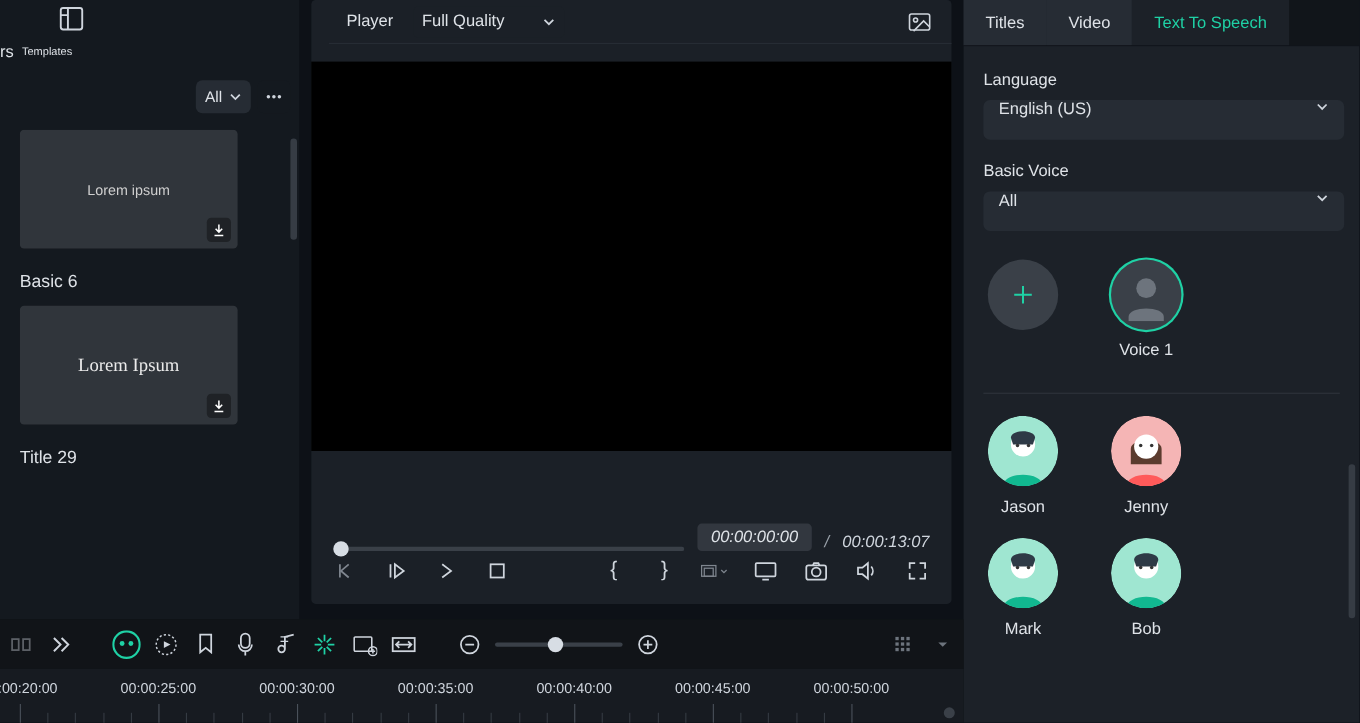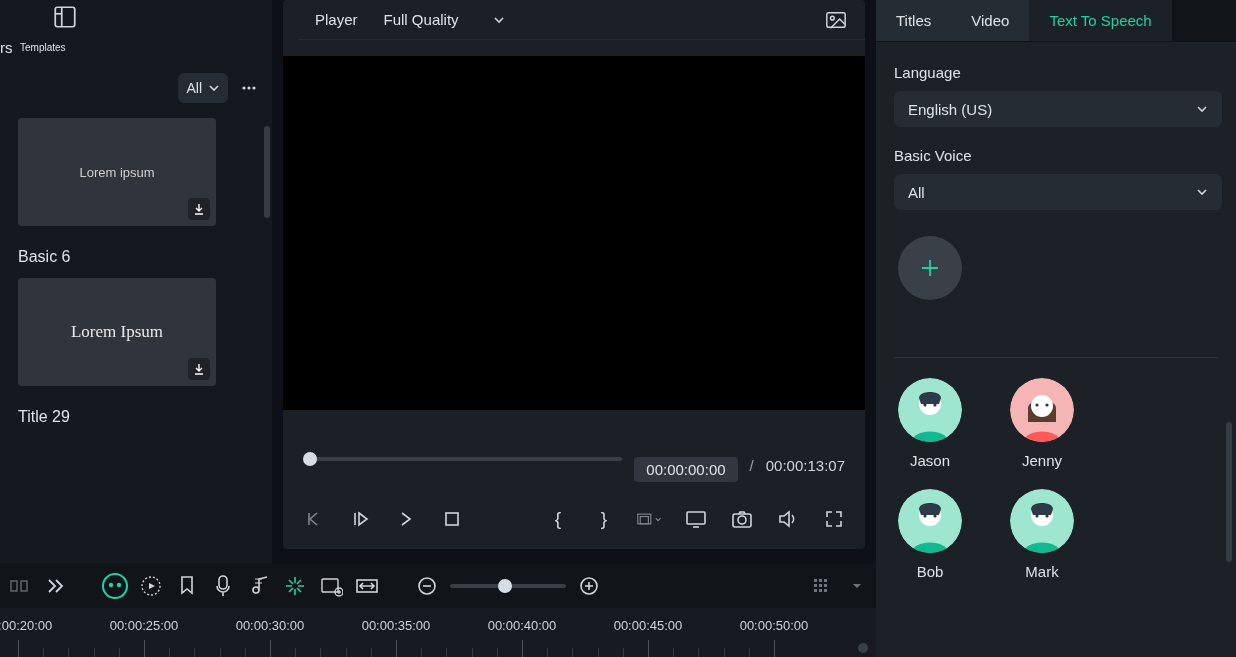--- a/index.html
+++ b/index.html
@@ -25,40 +25,40 @@
   .thumb-text-3 { font-size:40px; font-weight:800; font-style:italic; letter-spacing:1px; }
   .thumb-text-3 span { color:#ff4555; -webkit-text-stroke:2px #fff; text-stroke:2px #fff; }
 
   
   .player { position:absolute; left:283px; top:0; width:582px; height:549px; background:#1b2027; border-radius:4px;padding-left:16px;}
   .player-top { height:40px; border-bottom:1px solid #262c34; display:flex; align-items:center; padding:0 16px; gap:18px; }
   .player-title { font-size:15px; }
   .quality-dd { height:28px; background:#1b2027; border-radius:4px; padding:0 8px; display:flex; align-items:center; gap:34px; font-size:15px; }
   .snapshot-top { margin-left:auto; }
   .player-canvas { position:absolute; left:0; right:0; top:56px; height:354px; background:#000; }
-  .player-seek-row { position:absolute; left:20px; right:20px; bottom:62px; height:30px; display:flex; align-items:flex-start; gap:12px; }
+  .player-seek-row { position:absolute; left:20px; right:20px; bottom:48px; height:30px; display:flex; align-items:flex-end; gap:12px;font-style:italic; }
   .seek-track { flex:1; height:4px; background:#3a4048; border-radius:2px; position:relative; }
   .seek-handle { position:absolute; left:0; top:-5px; width:14px; height:14px; border-radius:50%; background:#d7dde4; }
   .time-chip { background:#32373f; border-radius:4px; padding:4px 12px; font-size:15px; font-variant-numeric: tabular-nums; }
   .time-sep { font-size:15px; color:#9aa1aa;}
   .time-dur { font-size:15px; color:#cfd5dd; font-variant-numeric:tabular-nums;}
   .player-ctrl-row { position:absolute; left:18px; right:18px; bottom:14px; height:32px; display:flex; align-items:center; gap:20px; }
   .ctrl-spacer { flex:1; }
   .icon-btn { width:26px; height:26px; display:flex; align-items:center; justify-content:center; color:#cfd5dd; }
   .brace { font-size:19px; font-family: "Consolas", monospace;}
 
   
   .rightbar { position:absolute; right:0; top:0; width:360px; height:657px; background:#1c2128; }
   .rt-tabs { height:42px; display:flex; border-bottom:1px solid #11151a; }
   .rt-tab { padding:10px 20px; font-size:15px; background:#262c34; display:flex; align-items:center; }
   .rt-tab.void { flex:1; background:#11151a; }
   .rt-tab.active { background:#1c2128; color:#1fd1a5; }
   .rt-body { padding:18px; position:relative; height:calc(100% - 42px); }
   .field-label { font-size:15px; margin-bottom:10px; margin-top:4px; }
-  .rt-dd { background:#262c34; border-radius:6px; height:36px; width:328px; padding:0 14px; display:flex; align-items:center; justify-content:space-between; font-size:15px; margin-bottom:20px;}
+  .rt-dd { background:#262c34; border-radius:6px; height:36px; width:328px; padding:0 14px; display:flex; align-items:flex-start; justify-content:space-between; font-size:15px; margin-bottom:20px;}
   .voice-row { display:flex; gap:48px; margin-top:26px; margin-left:4px; }
   .voice-item { display:flex; flex-direction:column; align-items:center; gap:10px; }
   .voice-circle { width:64px; height:64px; border-radius:50%; background:#3a4048; display:flex; align-items:center; justify-content:center; position:relative; }
   .voice-circle.selected { box-shadow:0 0 0 2px #1fd1a5; }
   .voice-label { font-size:15px; }
   .rt-divider { height:1px; background:#2e343c; margin:30px 0 20px; }
   .rt-scrollbar { position:absolute; right:4px; top:380px; width:6px; height:140px; background:#363c44; border-radius:3px; }
   .avatar { width:64px; height:64px; border-radius:50%; overflow:hidden; display:flex; align-items:flex-end; justify-content:center; }
   .avatar svg { width:64px; height:64px; }
 
@@ -255,20 +255,29 @@
 
     <div class="voice-row">
       <div class="voice-item">
         <div class="voice-circle">
           <svg width="26" height="26" viewBox="0 0 26 26">
               <path d="M13 5v16M5 13h16" stroke="#1fd1a5" stroke-width="1.8" fill="none"></path>
             </svg>
         </div>
         <div class="voice-label">&nbsp;</div>
       </div>
+      <div class="voice-item">
+        <div class="voice-circle selected">
+          <svg width="48" height="48" viewBox="0 0 48 48">
+            <circle cx="24" cy="18" r="9" fill="#6d747d"></circle>
+              <path d="M8 44c0-10 32-10 32 0v4H8z" fill="#6d747d"></path>
+          </svg>
+        </div>
+        <div class="voice-label">Voice 1</div>
+      </div>
     </div>
 
     <div class="rt-divider"></div>
 
     <div class="voice-row" style="margin-top:6px;">
       <div class="voice-item">
         <div class="avatar">
           <svg viewBox="0 0 64 64">
             <circle cx="32" cy="32" r="32" fill="#9fe6d1"></circle>
             <circle cx="32" cy="26" r="11" fill="#fff"></circle>
@@ -300,34 +309,34 @@
         <div class="avatar">
           <svg viewBox="0 0 64 64">
             <circle cx="32" cy="32" r="32" fill="#9fe6d1"></circle>
             <circle cx="32" cy="26" r="11" fill="#fff"></circle>
             <path d="M21 20c0-8 22-8 22 0l-2 6H23z" fill="#2e3a46"></path>
             <circle cx="27" cy="27" r="1.6" fill="#333"></circle>
               <circle cx="37" cy="27" r="1.6" fill="#333"></circle>
             <path d="M14 64c0-14 36-14 36 0z" fill="#11b890"></path>
           </svg>
         </div>
-        <div class="voice-label">Bob</div>
+        <div class="voice-label">Mark</div>
       </div>
       <div class="voice-item">
         <div class="avatar">
           <svg viewBox="0 0 64 64">
             <circle cx="32" cy="32" r="32" fill="#9fe6d1"></circle>
             <circle cx="32" cy="26" r="11" fill="#fff"></circle>
             <path d="M21 20c0-8 22-8 22 0l-2 6H23z" fill="#2e3a46"></path>
             <circle cx="27" cy="27" r="1.6" fill="#333"></circle>
               <circle cx="37" cy="27" r="1.6" fill="#333"></circle>
             <path d="M14 64c0-14 36-14 36 0z" fill="#11b890"></path>
           </svg>
         </div>
-        <div class="voice-label">Mark</div>
+        <div class="voice-label">Bob</div>
       </div>
     </div>
 
     <div class="rt-scrollbar"></div>
   </div>
 </div>
 
 <div class="bottombar">
   <div class="icon-btn" style="opacity:.4">
     <svg width="24" height="20" viewBox="0 0 24 20" fill="none" stroke="#cfd5dd" stroke-width="1.6">

